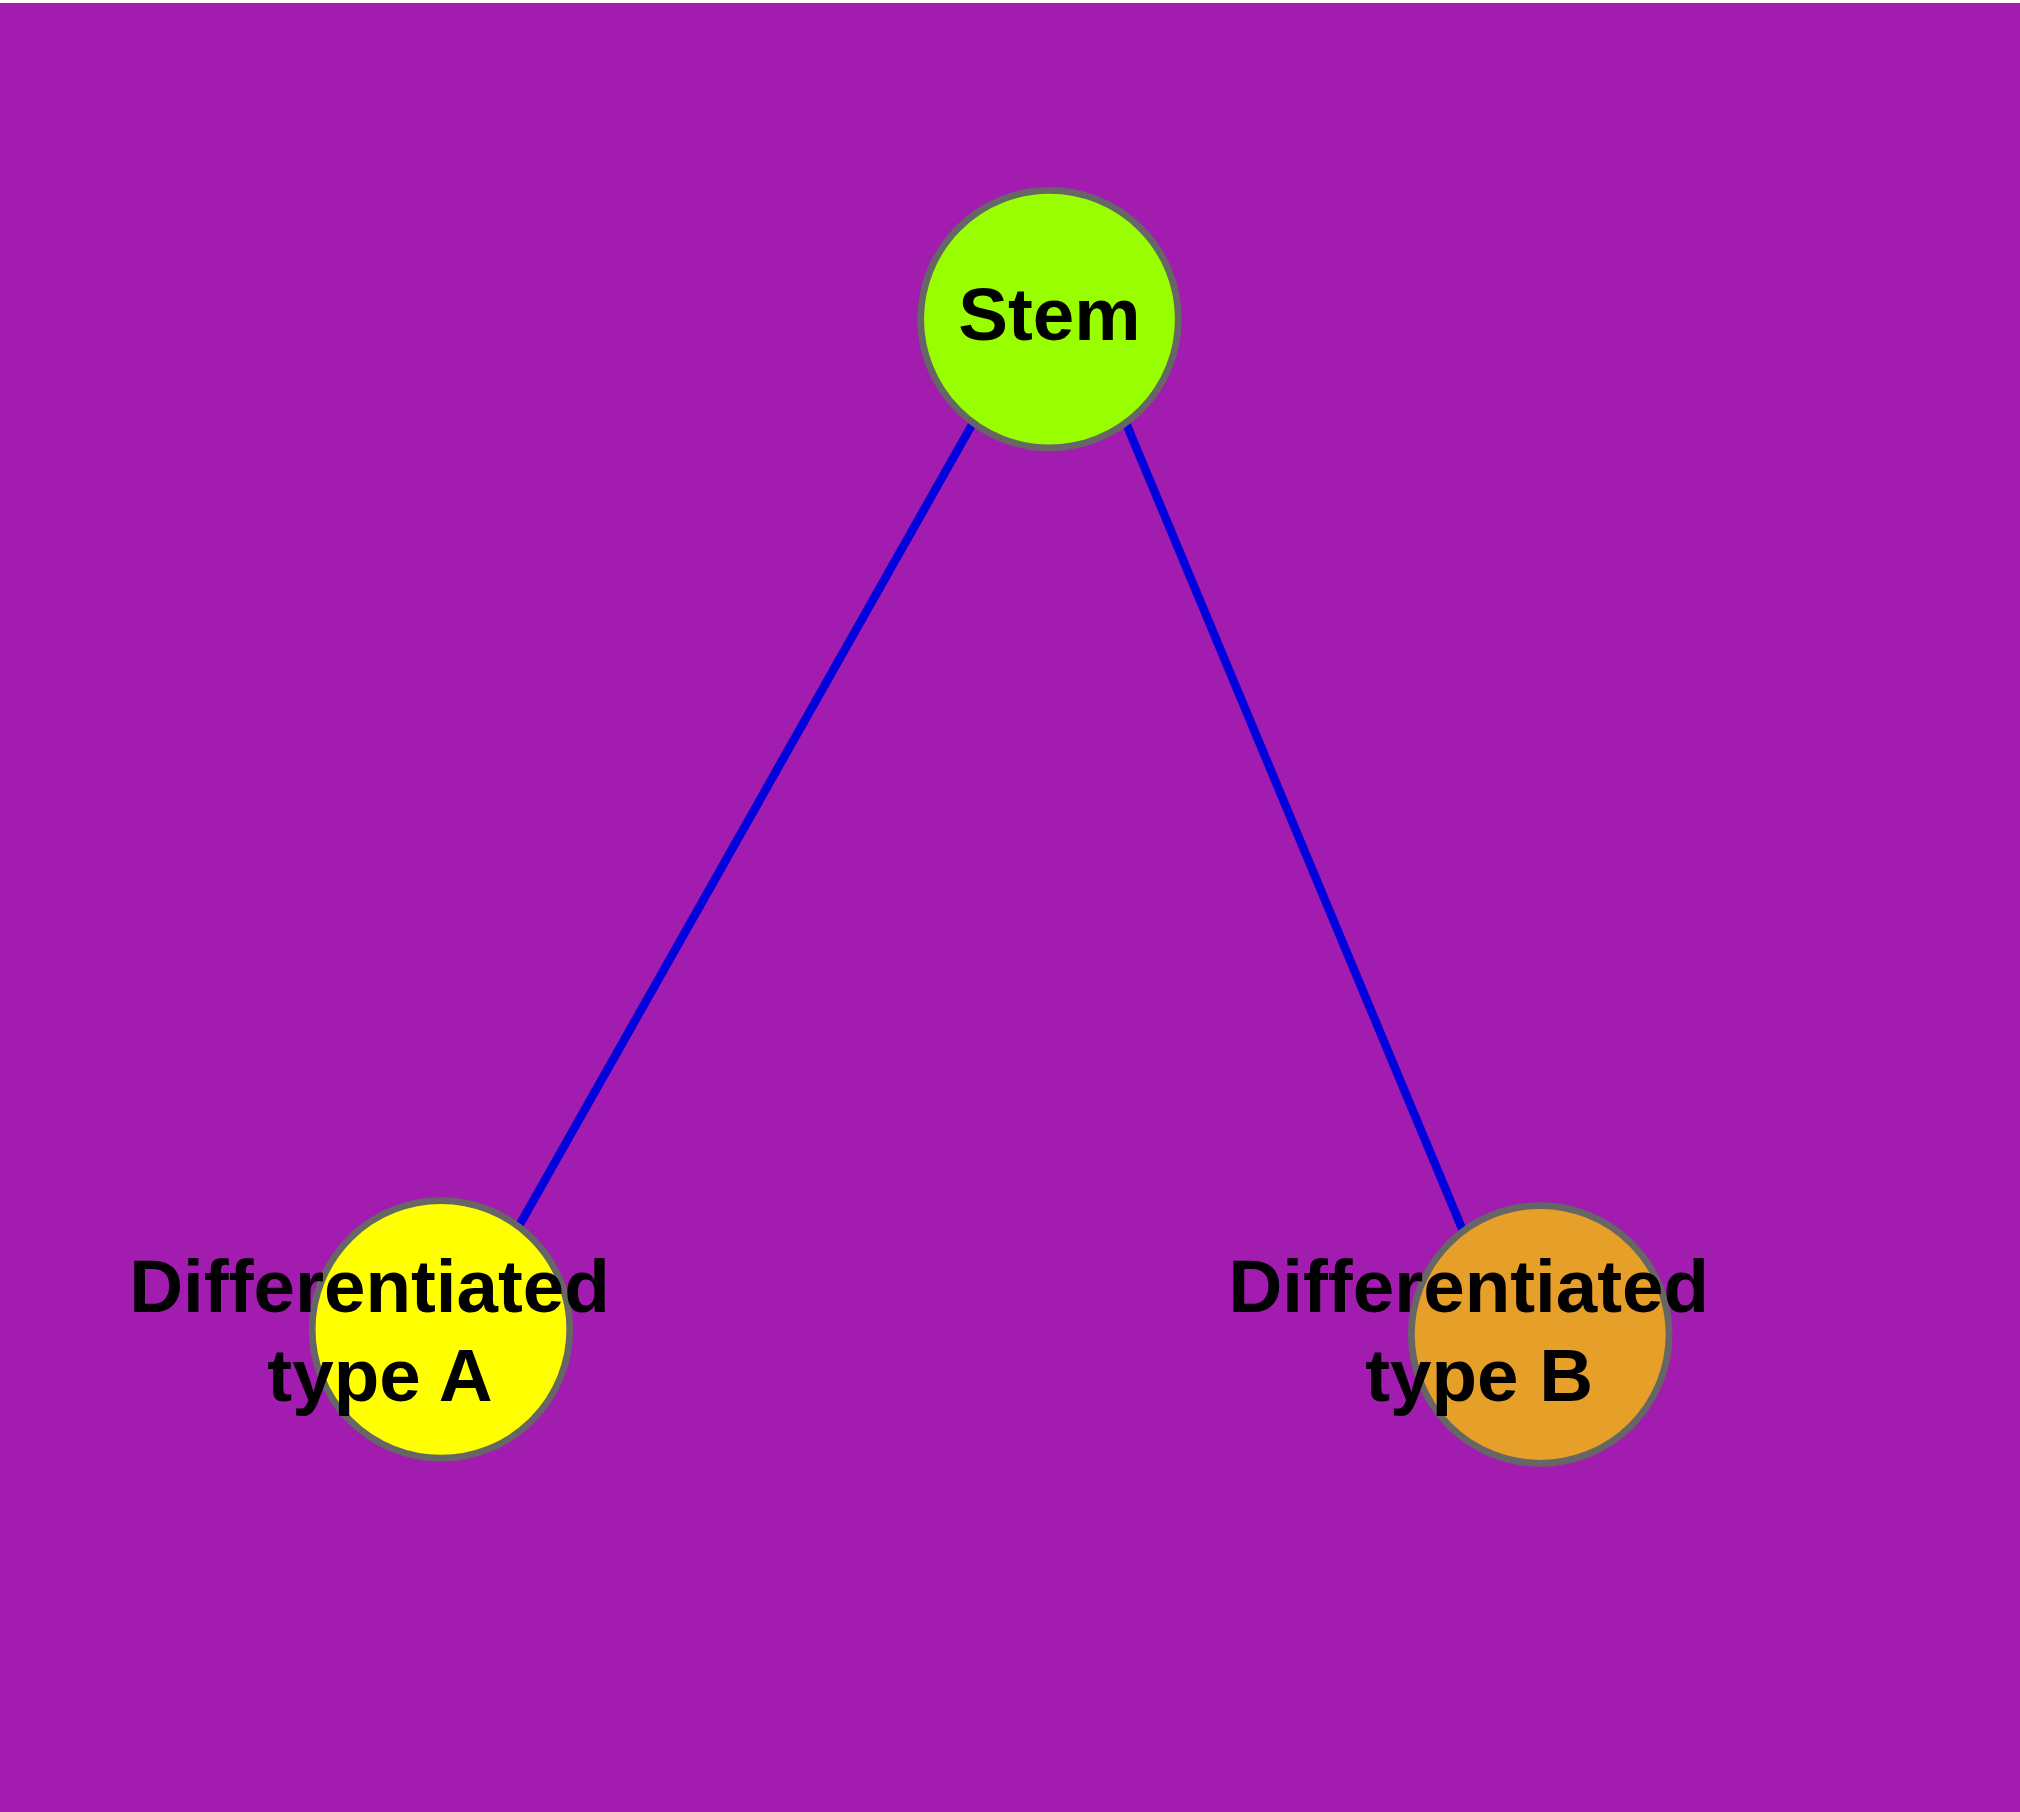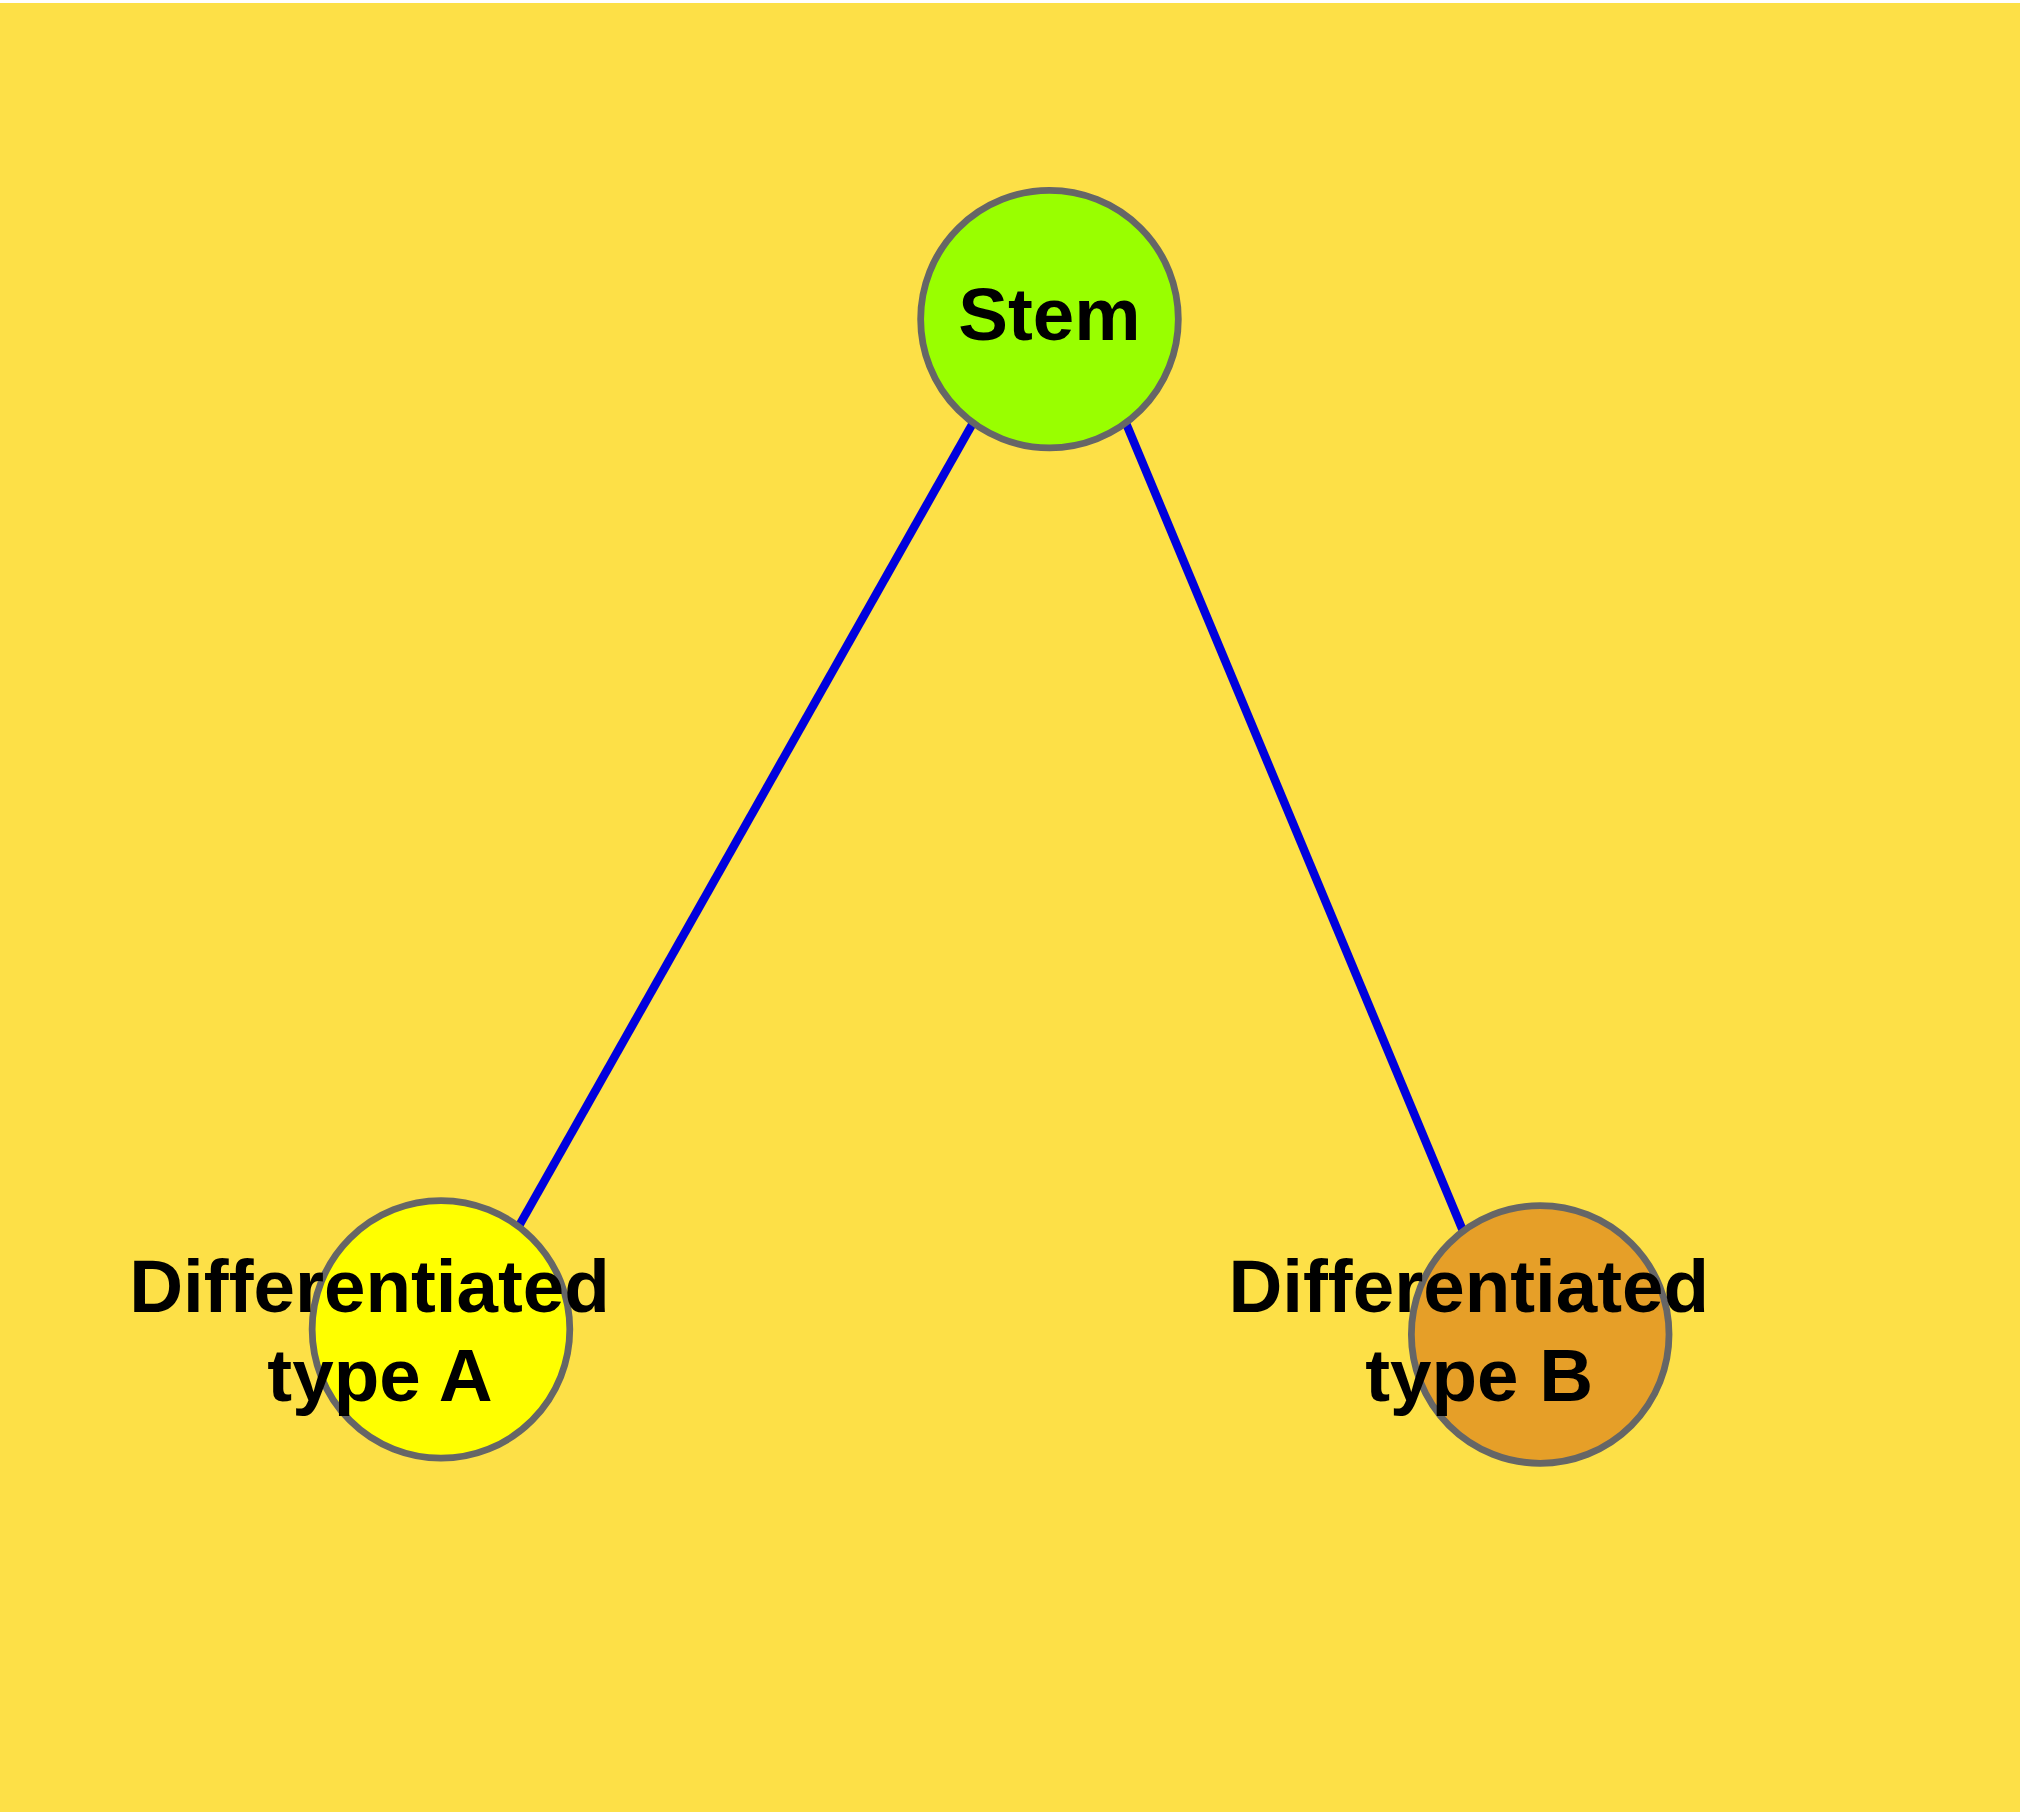--- a/index.html
+++ b/index.html
@@ -42,21 +42,21 @@
     font-family: "Liberation Sans", sans-serif;
     font-weight: bold;
     fill: #000000;
     text-anchor: middle;
     font-size: 88px;
   }
 </style>
 </head>
 <body>
 
-<div id="canvas" style="background: #fde047;">
+<div id="canvas" style="background: #a21caf;">
   <svg id="graph-svg" viewBox="0 0 2384 2138">
 
     <g>
       <line class="edge-line" x1="1148" y1="495" x2="612" y2="1443" stroke="#0000dd"></line>
       <line class="edge-line" x1="1328" y1="495" x2="1726" y2="1449" stroke="#0000dd"></line>
     </g>
 
     <g>
 
       <circle class="node-circle" cx="1238" cy="373" r="152" fill="#99ff00" stroke="#666666"></circle>

